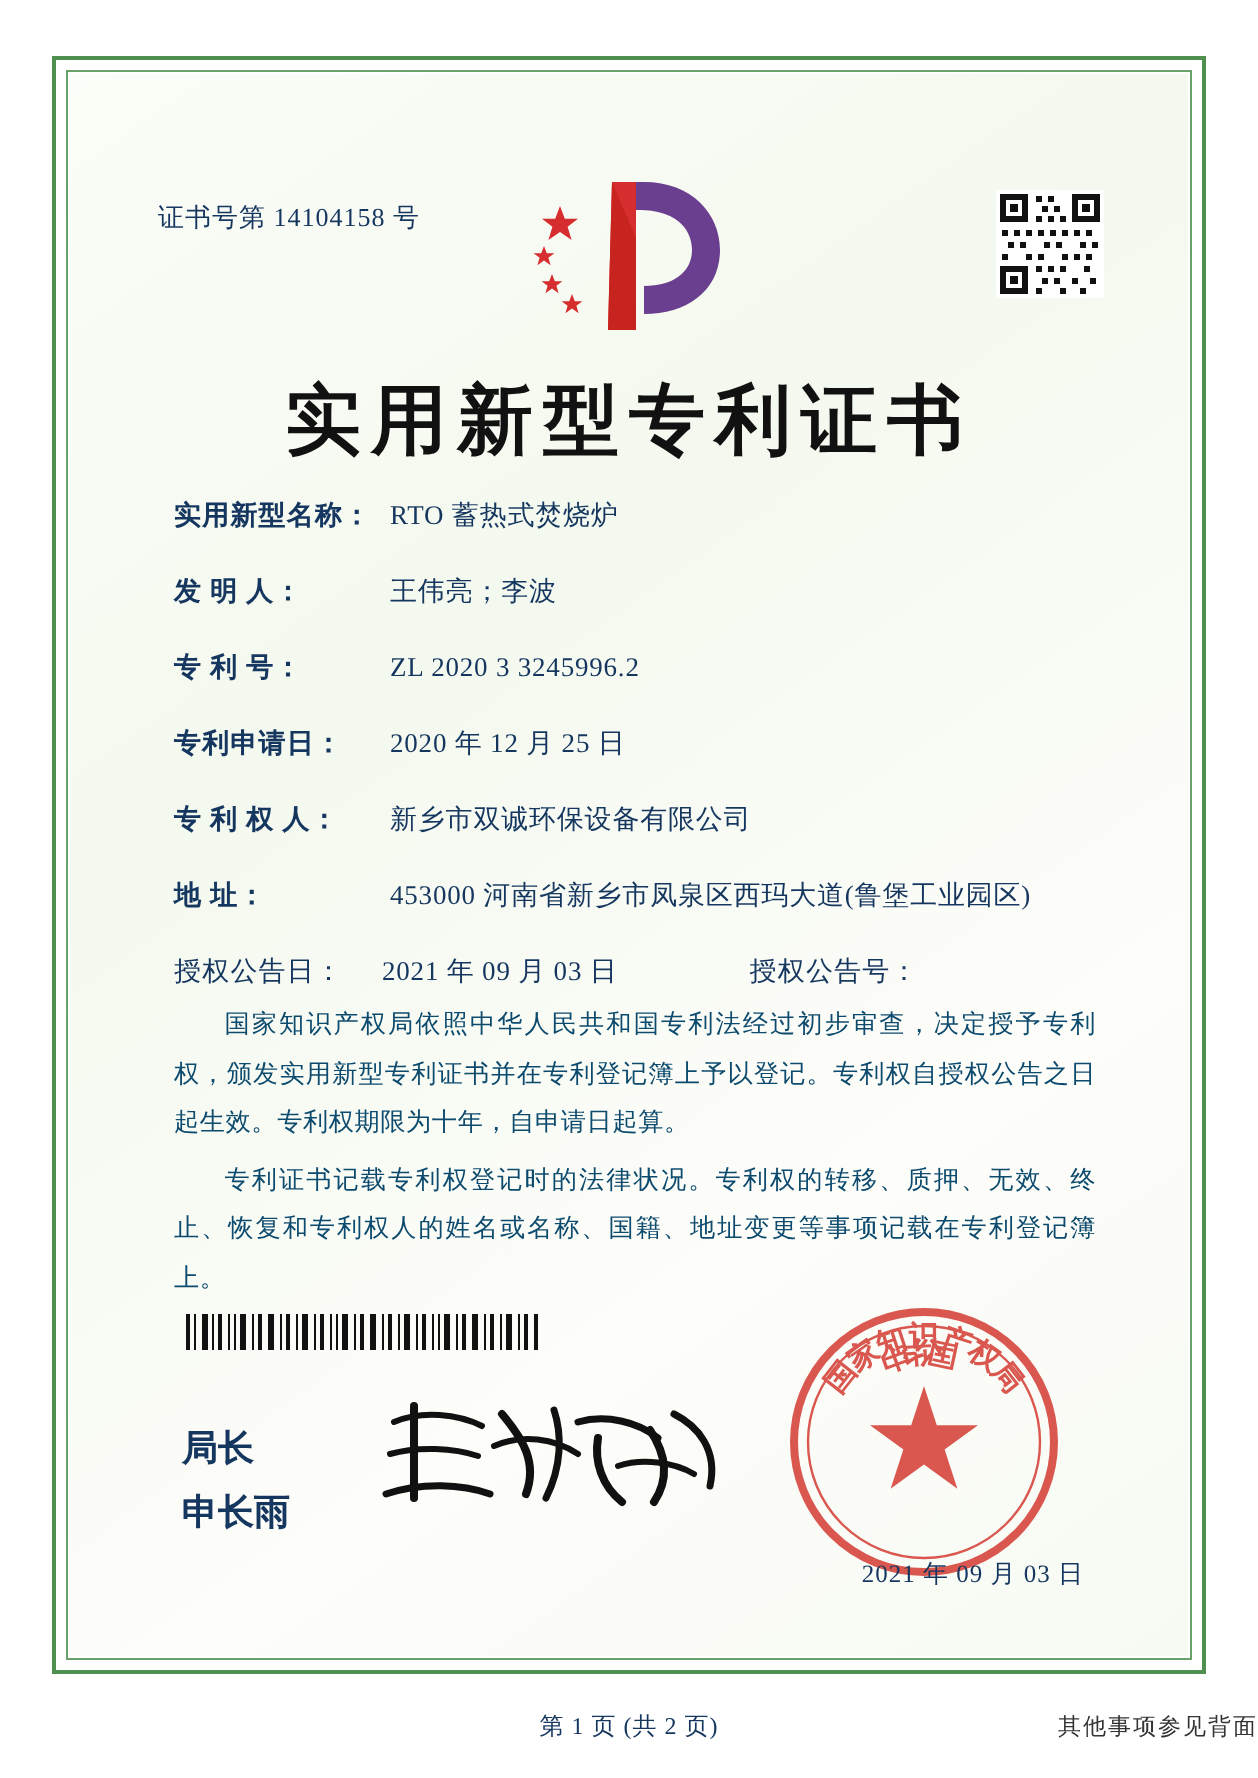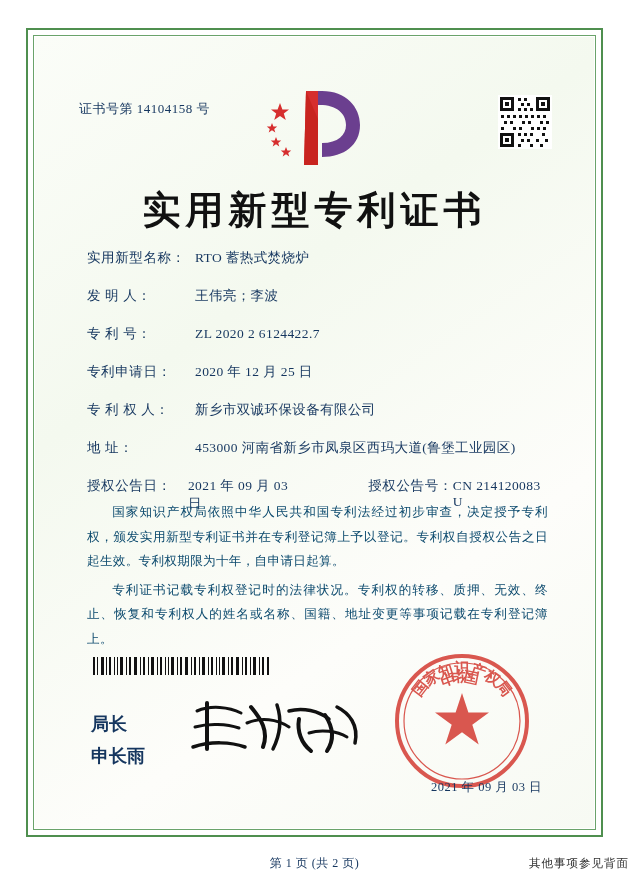--- a/index.html
+++ b/index.html
@@ -126,21 +126,21 @@
   }
   .field-row {
     display: flex;
     align-items: baseline;
     margin-bottom: 20px;
   }
   .field-label {
     white-space: nowrap;
     letter-spacing: 0.6px;
   }
-  .field-label.w1 { width: 108px; }
+  .field-label.w1 { width: 108px; font-weight: bold; }
   .field-label.w2 { width: 104px; }
   .field-value {
     letter-spacing: 0.4px;
   }
   .field-row.dual .col2 {
     margin-left: 66px;
     display: flex;
     align-items: baseline;
   }
 
@@ -329,40 +329,39 @@
       <div class="field-row">
         <span class="field-label w1">实用新型名称：</span>
         <span class="field-value">RTO 蓄热式焚烧炉</span>
       </div>
       <div class="field-row">
         <span class="field-label w1">发  明  人：</span>
         <span class="field-value">王伟亮；李波</span>
       </div>
       <div class="field-row">
         <span class="field-label w1">专  利  号：</span>
-        <span class="field-value">ZL 2020 2 6124422.7</span>
+        <span class="field-value">ZL 2020 3 3245996.2</span>
       </div>
       <div class="field-row">
         <span class="field-label w1">专利申请日：</span>
         <span class="field-value">2020 年 12 月 25 日</span>
       </div>
       <div class="field-row">
         <span class="field-label w1">专 利 权 人：</span>
         <span class="field-value">新乡市双诚环保设备有限公司</span>
       </div>
       <div class="field-row">
         <span class="field-label w1">地      址：</span>
         <span class="field-value">453000 河南省新乡市凤泉区西玛大道(鲁堡工业园区)</span>
       </div>
       <div class="field-row dual">
         <span class="field-label w2">授权公告日：</span>
         <span class="field-value">2021 年 09 月 03 日</span>
         <span class="col2">
           <span class="field-label">授权公告号：</span>
-          <span class="field-value">CN 214120083 U</span>
         </span>
       </div>
     </div>
 
     <div class="paragraphs">
       <p>国家知识产权局依照中华人民共和国专利法经过初步审查，决定授予专利权，颁发实用新型专利证书并在专利登记簿上予以登记。专利权自授权公告之日起生效。专利权期限为十年，自申请日起算。</p>
       <p>专利证书记载专利权登记时的法律状况。专利权的转移、质押、无效、终止、恢复和专利权人的姓名或名称、国籍、地址变更等事项记载在专利登记簿上。</p>
     </div>
 
     <div class="barcode">

